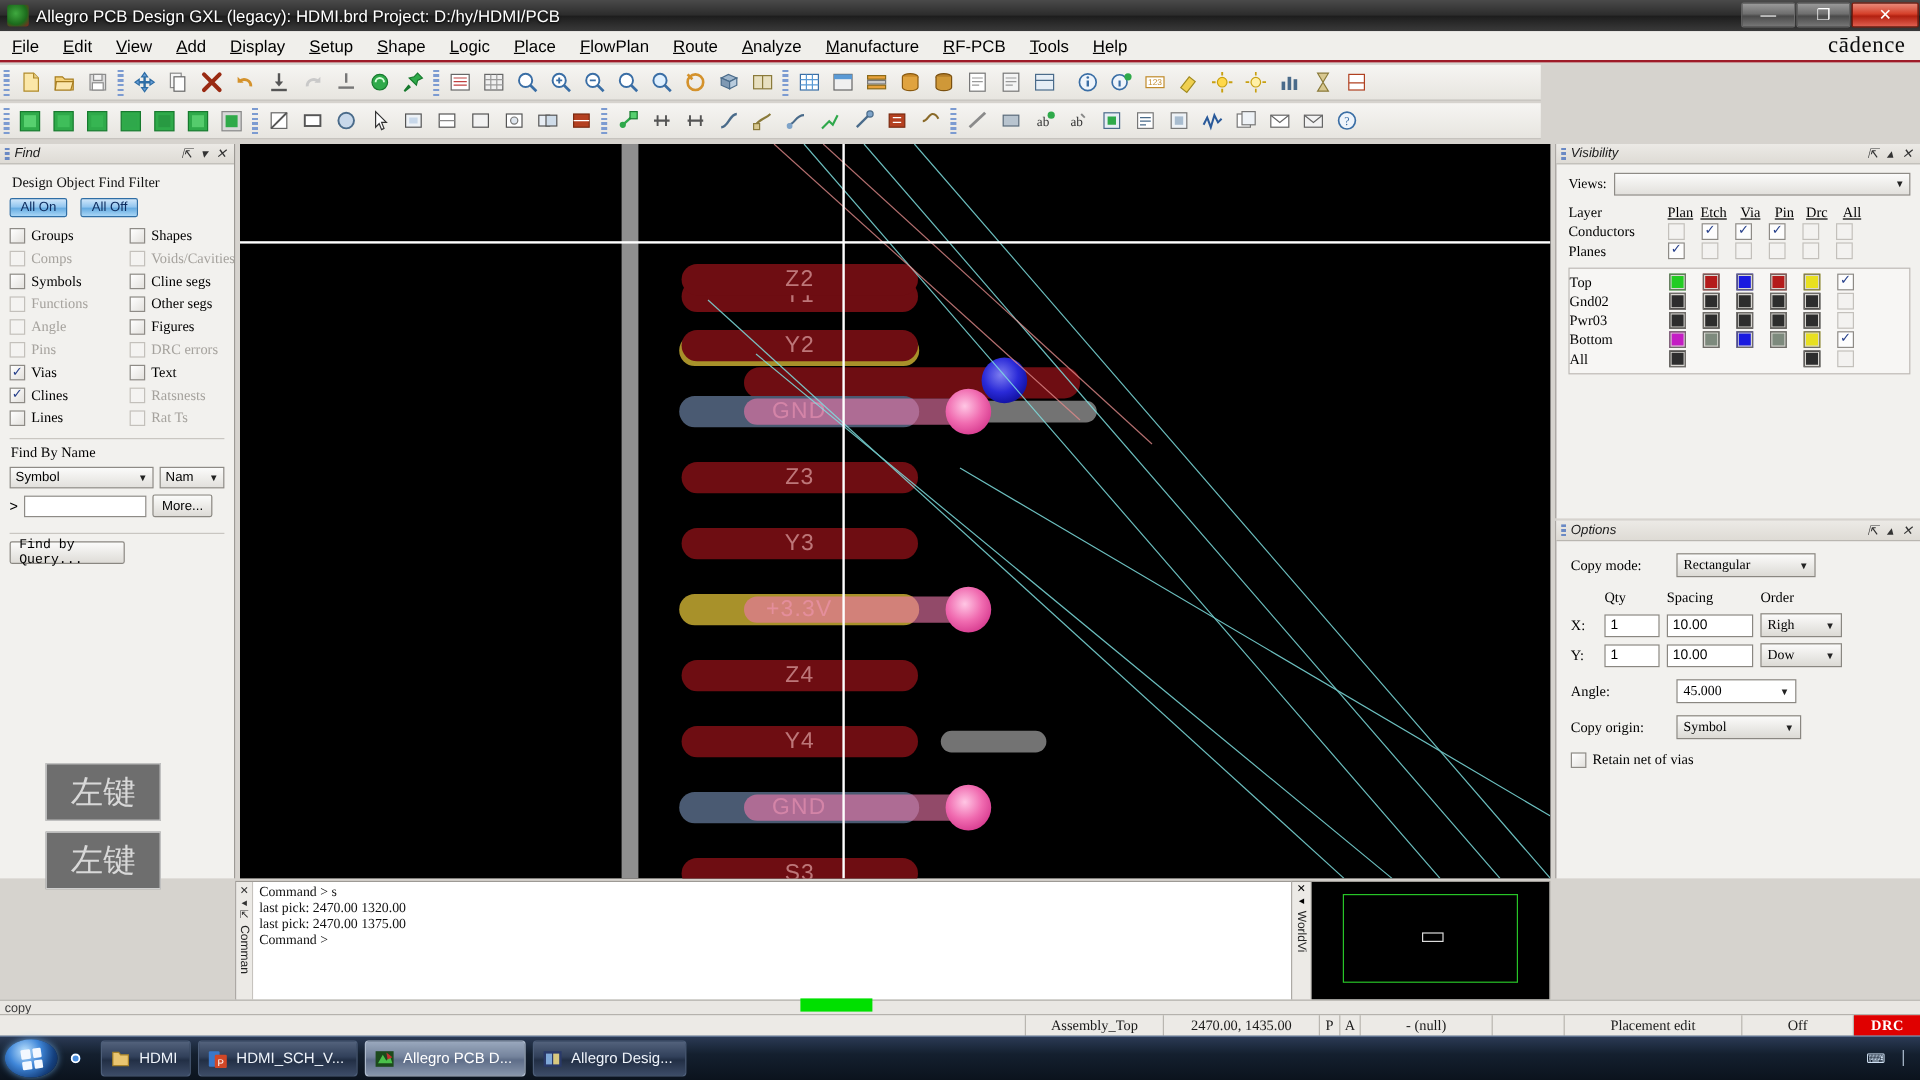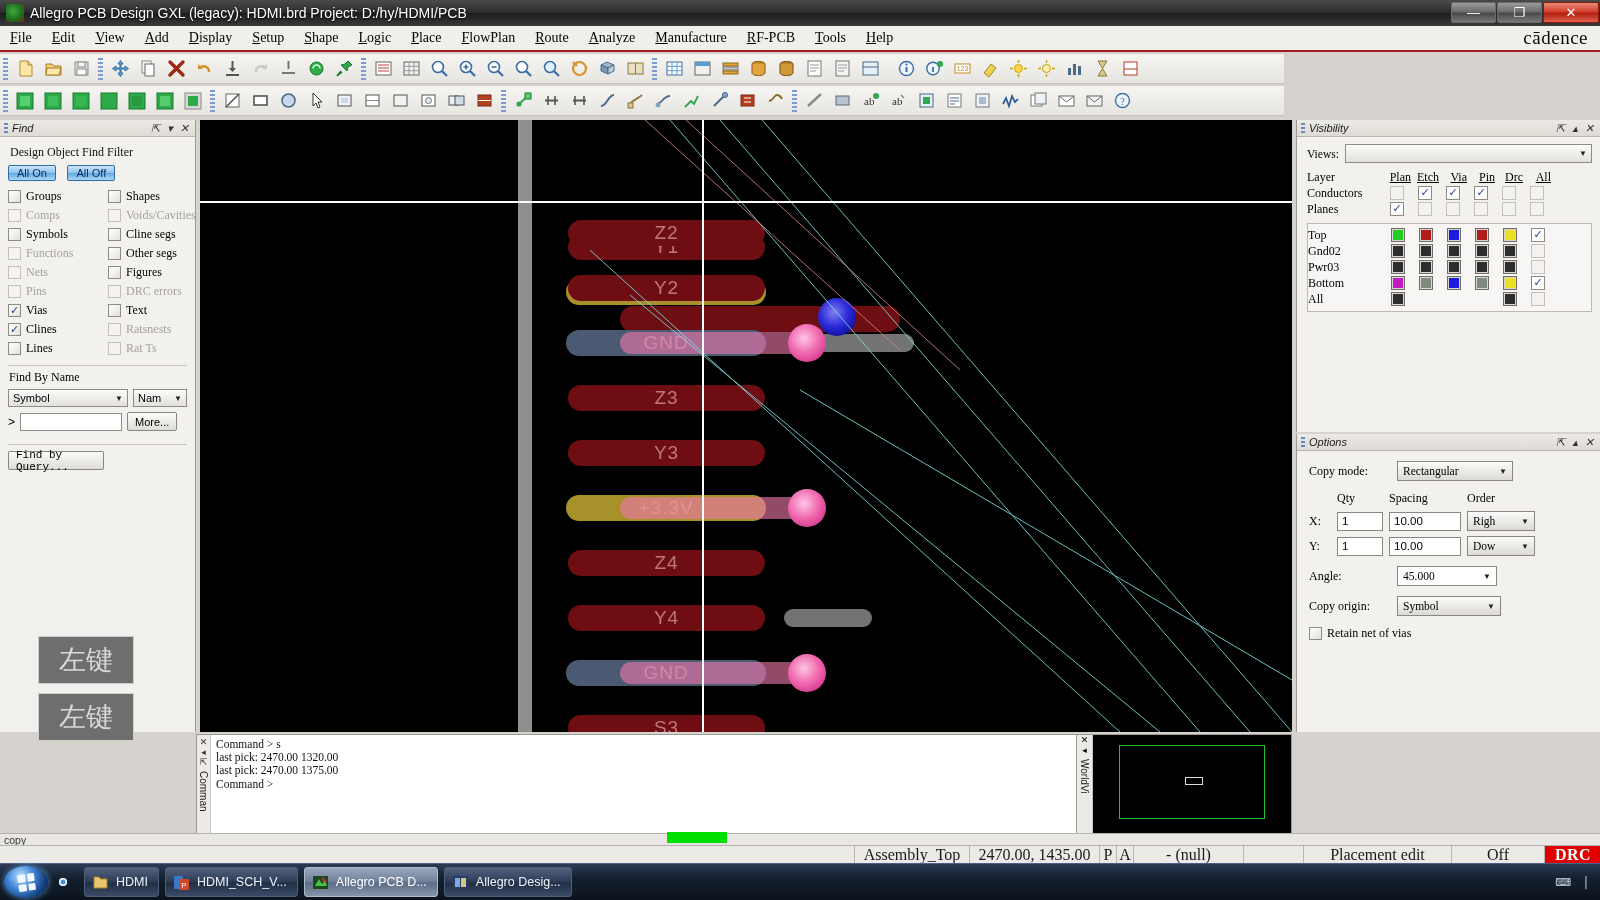--- a/index.html
+++ b/index.html
@@ -43,21 +43,21 @@
 
   
   .menubar {
     position: absolute; left: 0; top: 26px; width: 1600px; height: 26px;
     background: #f0efeb;
     display: flex; align-items: center;
     border-bottom: 2px solid #9e1b28;
   }
   .menu-item {
     padding: 3px 10px; font-size: 14px; color: #000; white-space: nowrap;
-    font-family: Liberation Serif, serif;
+    font-family: Liberation Sans, sans-serif;
   }
   .menu-item u { text-decoration: underline; }
   .cadence-logo {
     margin-left: auto; margin-right: 12px;
     font-size: 19px; letter-spacing: .5px; color: #0a0a0a;
     font-family: "Liberation Serif", serif;
   }
 
   
   .toolbar {
@@ -271,21 +271,21 @@
   
   .statusline {
     position: absolute; left: 0; top: 833px; width: 1600px; height: 12px;
     background: #e9e7e3; border-top: 1px solid #b5b2ad;
   }
   .copy-label { position: absolute; left: 4px; top: 834px; font-size: 10.5px; color: #3a3a3a; }
   .green-prog { position: absolute; left: 667px; top: 832px; width: 60px; height: 11px; background: #00e000; }
   .statusbar {
     position: absolute; left: 0; top: 845px; width: 1600px; height: 18px;
     background: #eceae6; border-top: 1px solid #b5b2ad;
-    display: flex; align-items: stretch; font-size: 16px;
+    display: flex; align-items: stretch; font-size: 12px;
   }
   .sb-cell {
     border-right: 1px solid #b9b6b0; display: flex; align-items: center;
     justify-content: center; padding: 0 6px; color: #1a1a1a; white-space: nowrap;
     font-family:"Liberation Serif",serif;
   }
   .sb-cell.drc { background: #e00000; color: #fff; font-weight: bold; letter-spacing: .5px; }
 
   
   .taskbar {
@@ -891,21 +891,21 @@
           <div class="cb-row dim">
             <span class="cb inner"></span>
             <span>Functions</span>
           </div>
           <div class="cb-row">
             <span class="cb inner"></span>
             <span>Other segs</span>
           </div>
           <div class="cb-row dim">
             <span class="cb inner"></span>
-            <span>Nets</span>
+            <span>Angle</span>
           </div>
           <div class="cb-row">
             <span class="cb inner"></span>
             <span>Figures</span>
           </div>
           <div class="cb-row dim">
             <span class="cb inner"></span>
             <span>Pins</span>
           </div>
           <div class="cb-row dim">

